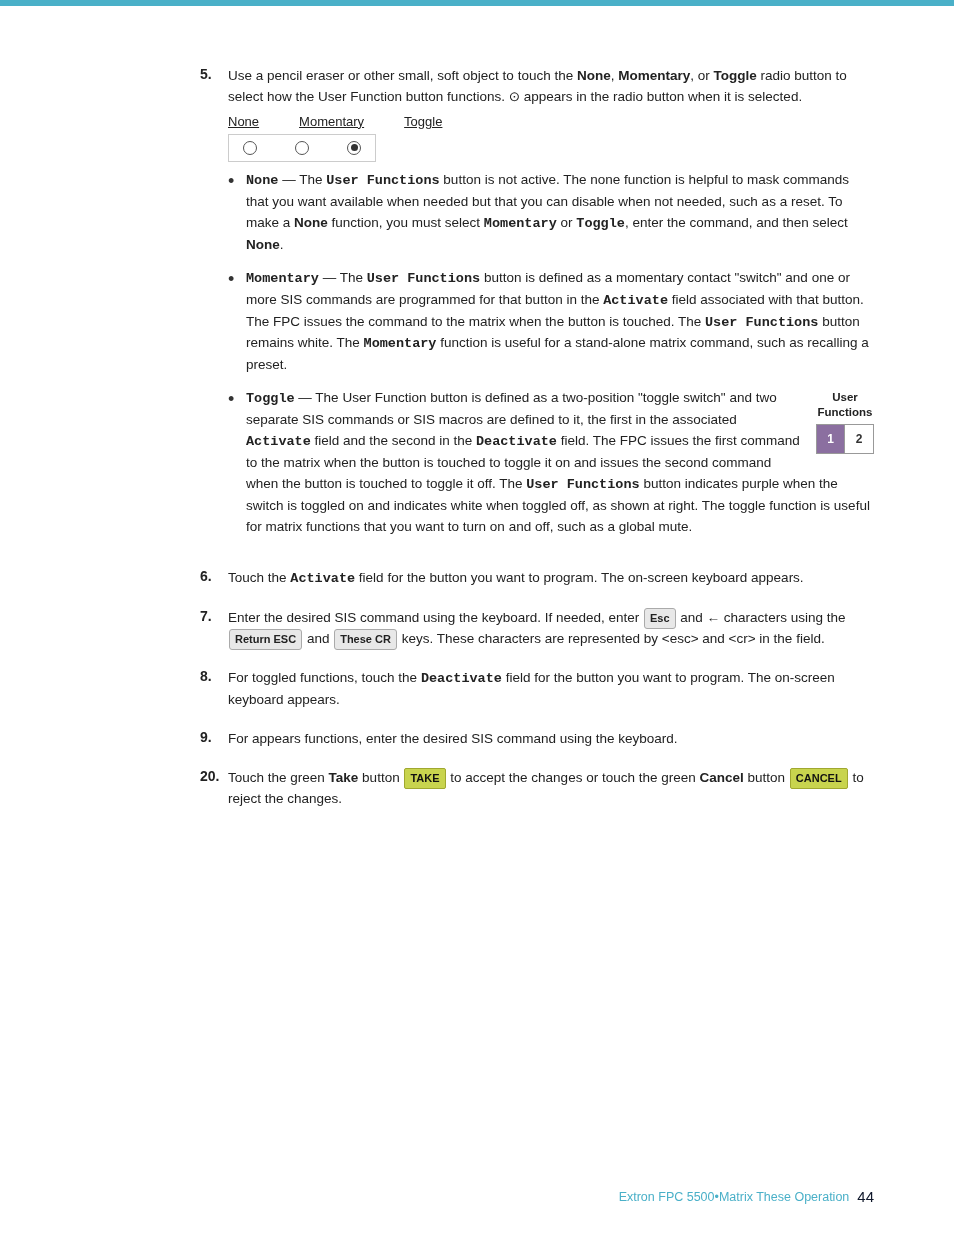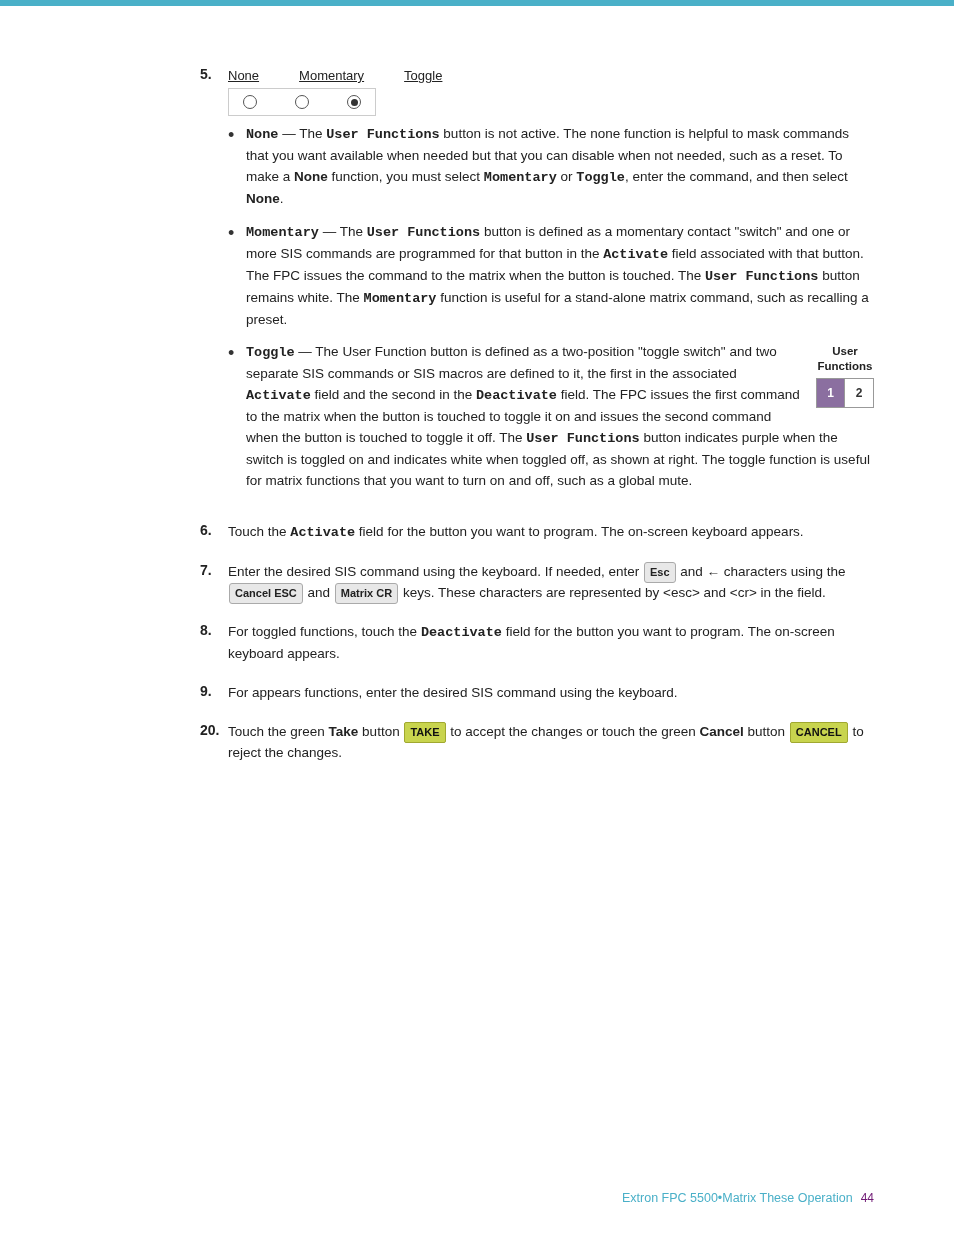--- a/index.html
+++ b/index.html
@@ -178,40 +178,43 @@
       padding: 0 80px;
       align-items: center;
       font-size: 12.5px;
       color: #4ab0c8;
       margin-left: 20px;
     }
     .footer-text {
       color: #4ab0c8;
     }
     .footer-page {
-      color: #701a75;
+      color: #0f172a;
       margin-left: 8px;
-      font-size: 12px;
+      font-size: 15px;
     }
     .clearfix::after {
       content: '';
       display: block;
       clear: both;
     }
   </style>
 </head>
 <body>
 
 <div class="top-bar"></div>
 
 <div class="page-content">
 
   <div class="step-block">
     <div class="step-number">5.</div>
     <div class="step-content">
+      <p>
+        Use a pencil eraser or other small, soft object to touch the <span class="bold">None</span>, <span class="bold">Momentary</span>, or <span class="bold">Toggle</span> radio button to select how the User Function button functions. ⊙ appears in the radio button when it is selected.
+      </p>
 
       <div class="radio-label-row">
         <span class="radio-label-item">None</span>
         <span class="radio-label-item">Momentary</span>
         <span class="radio-label-item">Toggle</span>
       </div>
 
       <div class="radio-btn-row">
         <div class="radio-circle"></div>
         <div class="radio-circle"></div>
@@ -257,21 +260,21 @@
   <div class="step-block">
     <div class="step-number">6.</div>
     <div class="step-content">
       Touch the <span class="mono">Activate</span> field for the button you want to program. The on-screen keyboard appears.
     </div>
   </div>
 
   <div class="step-block">
     <div class="step-number">7.</div>
     <div class="step-content">
-      Enter the desired SIS command using the keyboard. If needed, enter <span class="key-btn">Esc</span> and ← characters using the <span class="key-btn">Cancel ESC</span> and <span class="key-btn">Matrix CR</span> keys. These characters are represented by &lt;esc&gt; and &lt;cr&gt; in the field.
+      Enter the desired SIS command using the keyboard. If needed, enter <span class="key-btn">Esc</span> and ← characters using the <span class="key-btn">Return ESC</span> and <span class="key-btn">These CR</span> keys. These characters are represented by &lt;esc&gt; and &lt;cr&gt; in the field.
     </div>
   </div>
 
   <div class="step-block">
     <div class="step-number">8.</div>
     <div class="step-content">
       For toggled functions, touch the <span class="mono">Deactivate</span> field for the button you want to program. The on-screen keyboard appears.
     </div>
   </div>
 

